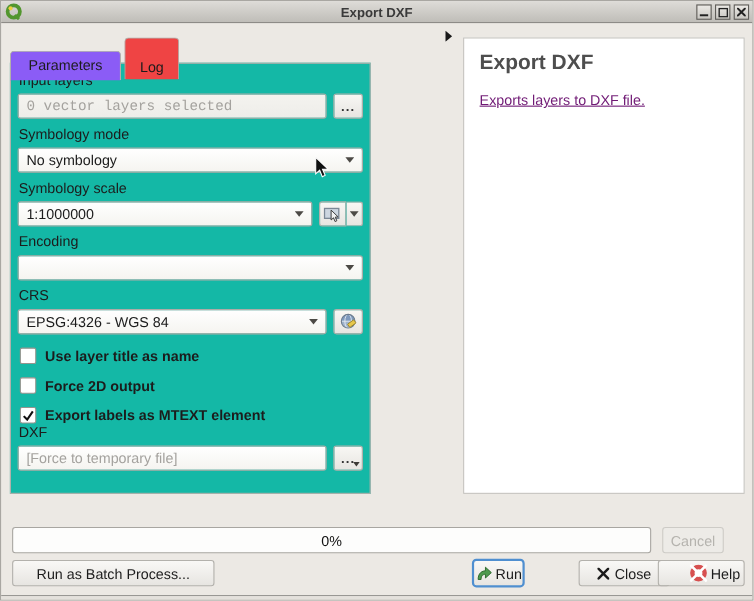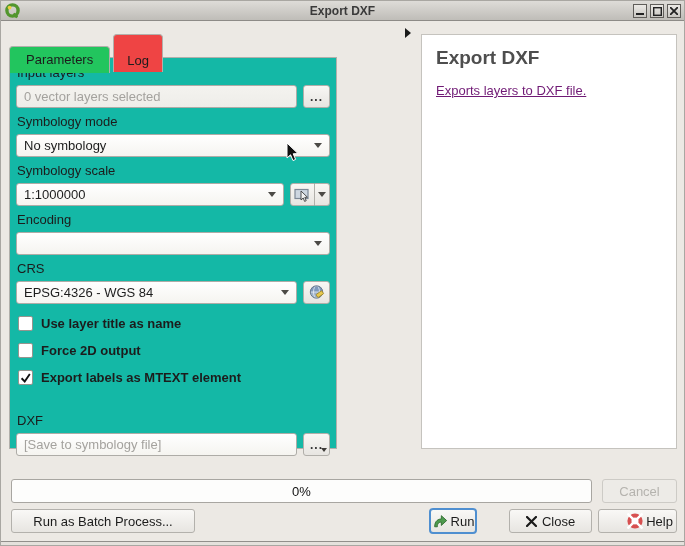--- a/index.html
+++ b/index.html
@@ -15,32 +15,32 @@
     font-weight:bold; font-size:12px; color:#3a3a3a; }
   .app-icon { position:absolute; left:3px; top:1px; width:17px; height:17px; }
   .win-controls { position:absolute; right:3px; top:3px; display:flex; gap:3px; }
   .win-btn { width:14px; height:14px; background:linear-gradient(#ebe9e5,#c9c7c2);
     border:1px solid #5f5d59; display:flex; align-items:center; justify-content:center; }
 
   
   .tabs { position:absolute; left:8px; top:33px; display:flex; align-items:flex-end; z-index:3; }
   .tab { border:1px solid #b2b0ab; border-bottom:none; border-radius:4px 4px 0 0;
     background:#ef4444; padding:18px 13px 4px; font-size:13px; margin-right:3px; cursor:default; }
-  .tab.active { background:#22c55e; padding:5px 16px 6px; position:relative; top:1px; }
+  .tab.active { background:#8b5cf6; padding:5px 16px 6px; position:relative; top:1px; }
 
   
   .frame { position:absolute; left:8px; top:56px; width:328px; height:392px;
     border:1px solid #b2b0ab; background:#14b8a6; padding:6px 6px 6px 6px; z-index:2; }
   .flabel { font-size:13px; color:#1c1c1c; margin:6px 0 5px 1px; }
   .flabel:first-child { margin-top:1px; }
   .hrow { display:flex; align-items:stretch; }
   .field, .select { height:23px; border:1px solid #aeaca7; border-radius:3px;
     background:linear-gradient(#ffffff,#f5f4f0); display:flex; align-items:center;
     padding:0 7px; font-size:13px; flex:1; }
-  .field.dim { background:linear-gradient(#f4f3ef,#eeede9); }
+  .field.dim { background:linear-gradient(#f4f3ef,#eeede9);font-family:Liberation Mono, monospace; }
   .ghost { color:#a4a29e; }
   .select { justify-content:space-between; }
   .caret { width:0; height:0; border-left:4px solid transparent; border-right:4px solid transparent;
     border-top:5px solid #4c4a46; margin-left:6px; flex:none; }
   .sbtn { background:linear-gradient(#f8f7f4,#e7e5e1); border:1px solid #b1afaa; border-radius:3px;
     display:flex; align-items:center; justify-content:center; font-size:12px; color:#333; }
   .browse { width:27px; margin-left:6px; letter-spacing:1px; font-weight:bold; position:relative; }
   .browse .mini-caret { position:absolute; right:2px; bottom:3px; width:0; height:0;
     border-left:3px solid transparent; border-right:3px solid transparent; border-top:4px solid #3c3a36; }
   .icon-btn { width:25px; margin-left:6px; border-radius:3px 0 0 3px; }
@@ -61,26 +61,26 @@
     background:#ffffff; border:1px solid #c5c3be; padding:12px 14px; overflow:hidden; }
   .help-title { font-size:19px; font-weight:bold; color:#4e4e4e; }
   .help-desc { font-size:13px; color:#701a75; margin-top:14px;text-decoration:underline; }
 
   
   .progress { position:absolute; left:10px; top:478px; width:581px; height:24px;
     background:#fdfdfc; border:1px solid #a8a6a1; border-radius:3px;
     display:flex; align-items:center; justify-content:center; font-size:13px; color:#111; }
   .btn { background:linear-gradient(#f9f8f6,#e7e5e1); border:1px solid #b3b1ac; border-radius:3px;
     font-size:13px; color:#1c1c1c; display:flex; align-items:center; justify-content:center; cursor:default; }
-  .cancel-btn { position:absolute; left:601px; top:478px; width:75px; height:24px;
+  .cancel-btn { position:absolute; left:601px; top:478px; width:56px; height:24px;
     color:#b5b3ae; background:#edebe7; border-color:#cdcbc6; }
   .batch-btn { position:absolute; left:10px; top:508px; width:184px; height:24px; }
   .run-btn { position:absolute; left:428px; top:507px; width:48px; height:26px;
     border:2px solid #4f8fd0; border-radius:4px; gap:3px; }
-  .close-btn { position:absolute; left:508px; top:508px; width:83px; height:24px; gap:5px; }
+  .close-btn { position:absolute; left:525px; top:508px; width:83px; height:24px; gap:5px; }
   .help-btn { position:absolute; left:597px; top:508px; width:79px; height:24px; gap:3px;padding-left:25px; }
   .bottom-line { position:absolute; left:0; right:0; top:540px; height:0; border-top:1px solid #918f8b; }
   .bottom-strip { position:absolute; left:0; right:0; top:541px; height:5px; background:#e4e1dc; }
 
   .cursor { position:absolute; left:285px; top:141px; z-index:9; }
 </style>
 </head>
 <body>
 
 <div id="window">
@@ -193,24 +193,24 @@
     </div>
     <div class="cbrow">
       <span class="cbox on">
         <svg width="11" height="11" viewBox="0 0 14 14">
             <path d="M2 8 L6 12 L12.5 2.5" fill="none" stroke="#111" stroke-width="2.4"></path>
           </svg>
       </span>
       <span class="cblabel">Export labels as MTEXT element</span>
     </div>
 
-    <div class="flabel" style="margin-top:28px;">DXF</div>
+    <div class="flabel" style="margin-top:0;">DXF</div>
     <div class="hrow">
       <div class="field">
-        <span class="ghost">[Save to symbology file]</span>
+        <span class="ghost">[Force to temporary file]</span>
       </div>
       <div class="sbtn browse">
         <span>...</span>
         <span class="mini-caret"></span>
       </div>
     </div>
   </div>
 
   <svg class="collapse-arrow" width="8" height="10" viewBox="0 0 8 10">
     <path d="M1 0 L7 5 L1 10 Z" fill="#1a1a1a"></path>

